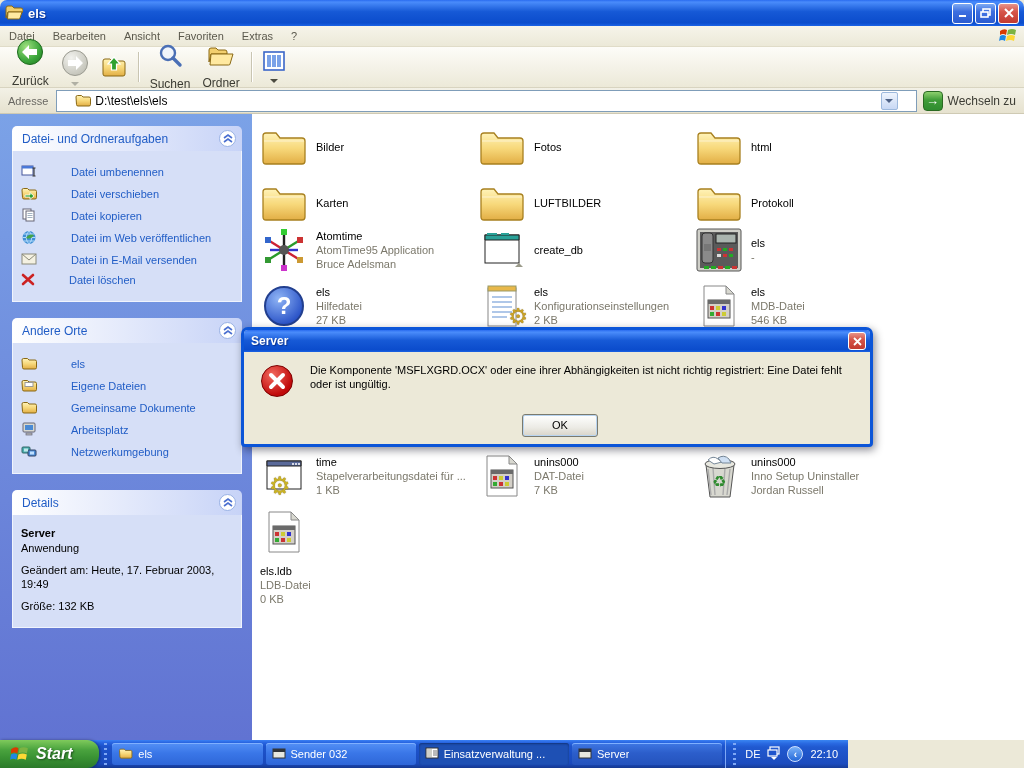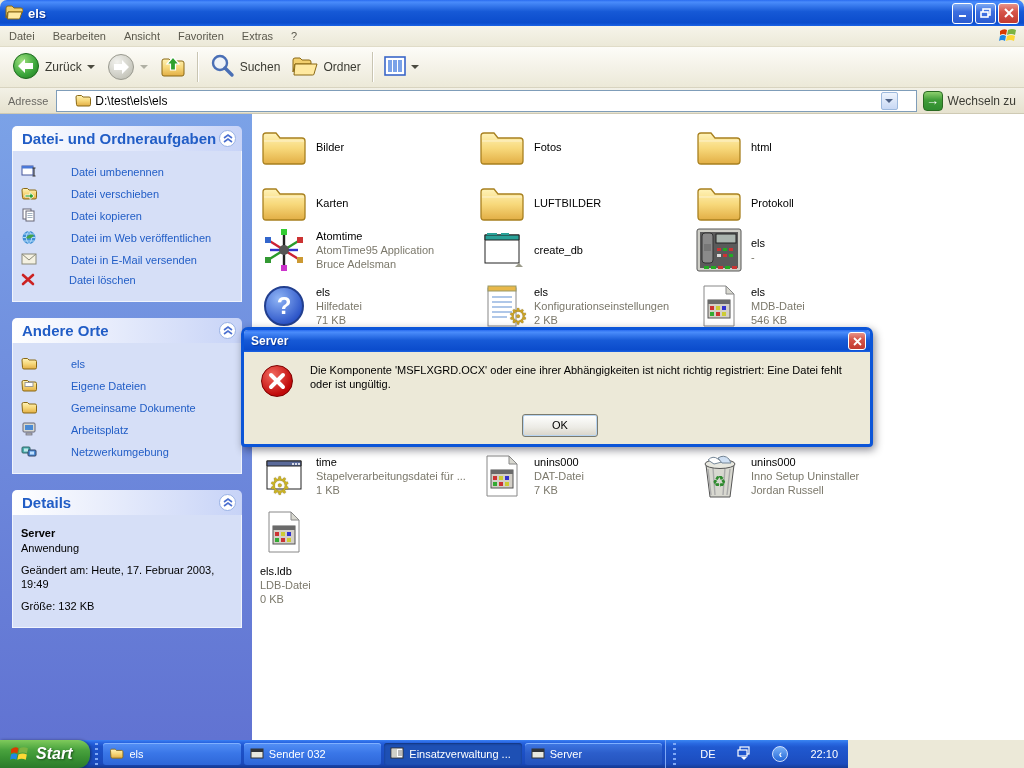--- a/index.html
+++ b/index.html
@@ -19,21 +19,21 @@
 
   .menubar { position:absolute; left:0; top:26px; width:1024px; height:21px;
     background:linear-gradient(180deg,#f6f4ea,#ece9d8); display:flex; align-items:center;
     border-bottom:1px solid #e0dcc8; }
   .menubar .mitem { padding:3px 9px; color:#5a584c; }
   .menubar .winlogo { margin-left:auto; margin-right:6px; }
 
   .toolbar { position:absolute; left:0; top:47px; width:1024px; height:41px;
     background:linear-gradient(180deg,#fdfcf8,#ece9d8); display:flex; align-items:center;
     border-bottom:1px solid #d8d4c0; padding-left:6px; }
-  .tbtn { display:flex; align-items:center; gap:5px; padding:4px 6px; color:#3b3b33; font-size:12px; }
+  .tbtn { display:flex; align-items:center; gap:5px; padding:4px 6px; color:#3b3b33; font-size:12px;flex-direction:column; }
   .tsep { width:1px; height:30px; background:#c9c5b2; margin:0 5px; box-shadow:1px 0 0 #fff; }
   .caret-down { width:0; height:0; border-left:4px solid transparent; border-right:4px solid transparent;
     border-top:4px solid #4b4b40; display:inline-block; }
 
   .addressbar { position:absolute; left:0; top:88px; width:1024px; height:26px;
     background:linear-gradient(180deg,#f3f1e6,#e6e2cf); display:flex; align-items:center;
     padding:0 4px; border-bottom:1px solid #cfcab4; }
   .addr-label { color:#6a6862; margin:0 8px 0 4px; }
   .addr-input { flex:1; height:22px; background:#fff; border:1px solid #7f9db9; display:flex;
     align-items:center; padding:0 18px; }
@@ -46,21 +46,21 @@
     display:flex; align-items:center; justify-content:center; font-size:13px; }
 
   
   .mainarea { position:absolute; left:0; top:114px; width:1024px; height:626px; display:flex; }
   .sidebar { width:252px; height:100%; background:linear-gradient(180deg,#7ba2e7,#6173d2);
     padding:12px 10px 0 12px; overflow:hidden; }
   .panel { margin-bottom:16px; }
   .panel-header { height:25px; background:linear-gradient(90deg,#ffffff,#c7d3f7);
     border-radius:5px 5px 0 0; display:flex; align-items:center; justify-content:space-between;
     padding:0 6px 0 10px; }
-  .panel-title { color:#215dc6; font-weight:bold; font-size:15px; }
+  .panel-title { color:#215dc6; font-weight:normal; font-size:12px; }
   .chev-btn { width:17px; height:17px; border-radius:50%; background:#fff; border:1px solid #98b1e4;
     display:flex; align-items:center; justify-content:center; }
   .panel-body { background:#d6dff7; border:1px solid #f0f4fd; border-top:none; padding:10px 6px 10px 8px; }
   .task-item { display:flex; align-items:center; gap:7px; padding:3px 0; color:#215dc6; }
   .task-item .lbl { line-height:13px;margin-left:27px; }
   .detail-name { font-weight:bold; color:#000; margin-bottom:2px; }
   .detail-line { color:#000; margin-bottom:2px; line-height:14px; }
   .detail-gap { margin-top:8px; }
 
   .content { flex:1; background:#fff; position:relative; }
@@ -107,21 +107,21 @@
   .startbtn .s { color:#fff; font-weight:bold; font-style:italic; font-size:16px; text-shadow:1px 1px 2px #1d4d1d; }
   .grip { width:8px; height:22px; margin:0 3px;
     background:repeating-linear-gradient(180deg,#7fa8f5 0 2px,transparent 2px 5px);
     background-size:3px 100%; background-repeat:no-repeat; background-position:center; }
   .taskbtn { width:157px; height:22px; margin-right:3px; border-radius:3px; display:flex; align-items:center;
     gap:5px; padding:0 6px; color:#fff; font-size:11px;
     background:linear-gradient(180deg,#5490f6,#3a77e8 45%,#2e66d8); box-shadow:0 1px 0 #7fb0ff inset; }
   .taskbtn.pressed { background:#1e50b4; box-shadow:0 1px 2px #12337a inset; }
   .taskbtn.semi { background:linear-gradient(180deg,#3f78e4,#2c5ecb 45%,#2453bd); }
   .taskbtn .tl { white-space:nowrap; overflow:hidden; }
-  .tray { margin-left:auto; height:28px; display:flex; align-items:center; gap:22px; padding:0 10px 0 4px;
+  .tray { margin-left:auto; height:28px; display:flex; align-items:center; gap:7px; padding:0 10px 0 4px;
     background:linear-gradient(180deg,#3a86f2 0%,#2a6ae2 12%,#2059d0 25%,#1c4cbe 85%,#173c96 100%);
     border-left:1px solid #7fa8f5; }
   .tray .de { color:#fff; font-size:11px; }
   .tray .clock { color:#fff; font-size:11px; }
   .tray-chev { width:16px; height:16px; border-radius:50%; border:1px solid #cfe0ff;
     background:linear-gradient(180deg,#7ab2f8,#2468d8); color:#fff; font-weight:bold;
     display:flex; align-items:center; justify-content:center; font-size:10px; }
 </style>
 </head>
 <body>
@@ -528,21 +528,21 @@
       </span>
     </div>
 
     <div class="tile r4 c1">
       <span class="icon">
           <span class="help-circle">?</span>
         </span>
       <span class="txt">
         <span class="nm">els</span>
         <span class="sub">Hilfedatei</span>
-        <span class="sub">71 KB</span>
+        <span class="sub">27 KB</span>
       </span>
     </div>
 
     <div class="tile r4 c2">
       <span class="icon" style="position:relative;">
         <svg width="34" height="44" viewBox="0 0 34 44">
             <rect x="3" y="4" width="28" height="38" fill="#fff" stroke="#888"></rect>
             <rect x="3" y="2" width="28" height="5" fill="#e8b84a" stroke="#996"></rect>
             <g stroke="#7aa2d8" stroke-width="1.2">
               <line x1="7" y1="13" x2="27" y2="13"></line>

